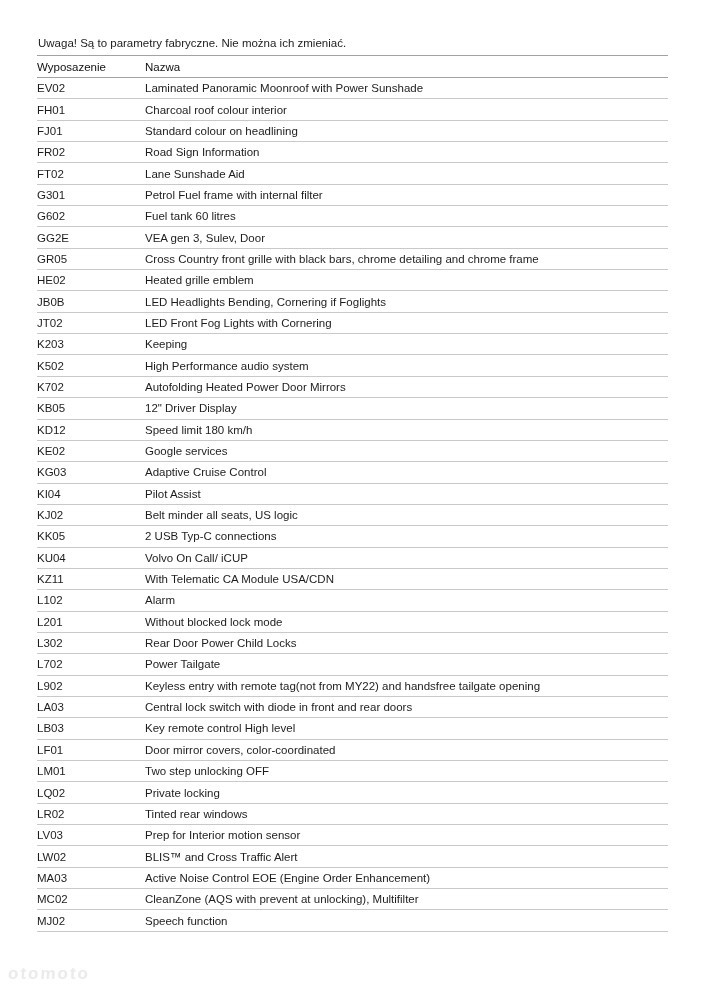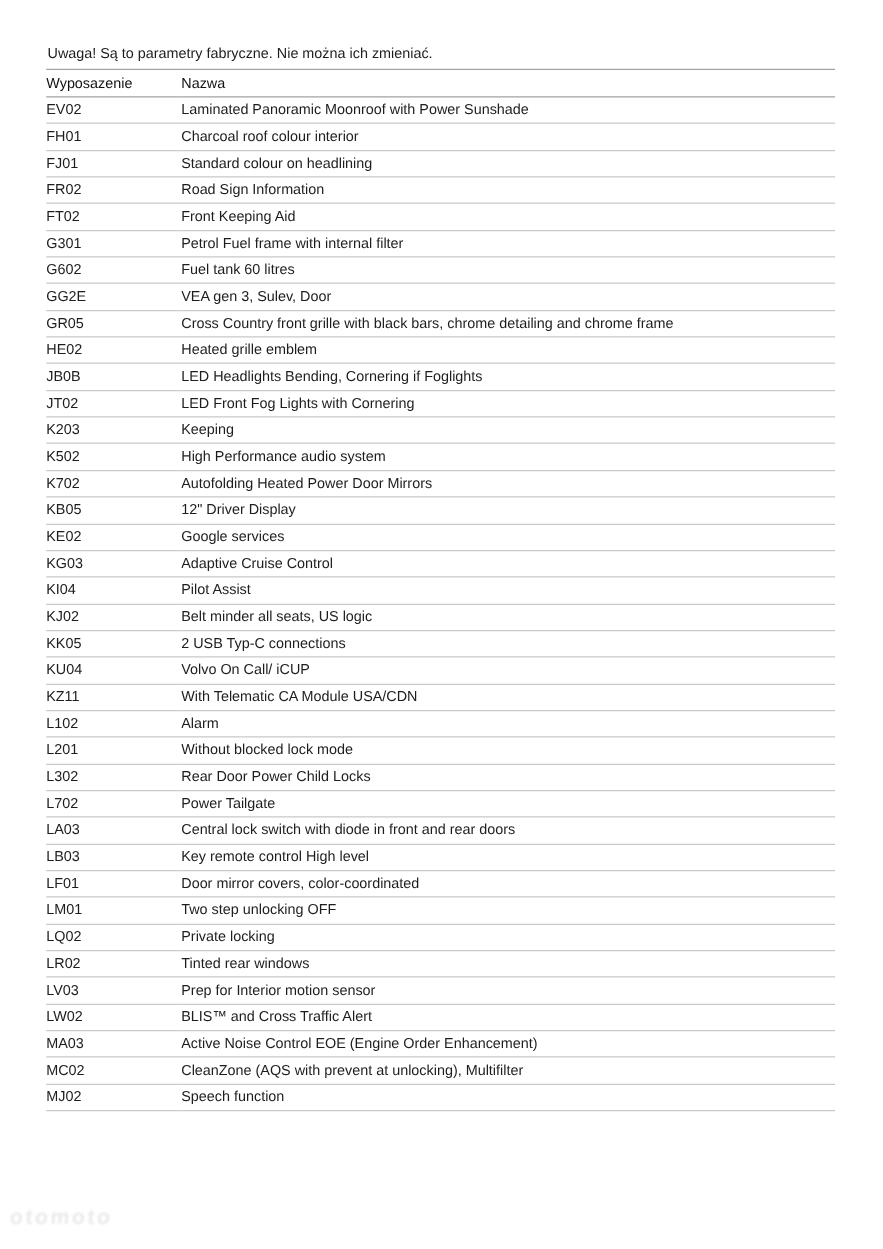--- a/index.html
+++ b/index.html
@@ -102,21 +102,21 @@
         <tr>
           <td>FJ01</td>
           <td>Standard colour on headlining</td>
         </tr>
         <tr>
           <td>FR02</td>
           <td>Road Sign Information</td>
         </tr>
         <tr>
           <td>FT02</td>
-          <td>Front Keeping Aid</td>
+          <td>Lane Sunshade Aid</td>
         </tr>
         <tr>
           <td>G301</td>
           <td>Petrol Fuel frame with internal filter</td>
         </tr>
         <tr>
           <td>G602</td>
           <td>Fuel tank 60 litres</td>
         </tr>
         <tr>
@@ -149,20 +149,24 @@
         </tr>
         <tr>
           <td>K702</td>
           <td>Autofolding Heated Power Door Mirrors</td>
         </tr>
         <tr>
           <td>KB05</td>
           <td>12" Driver Display</td>
         </tr>
         <tr>
+          <td>KD12</td>
+          <td>Speed limit 180 km/h</td>
+        </tr>
+        <tr>
           <td>KE02</td>
           <td>Google services</td>
         </tr>
         <tr>
           <td>KG03</td>
           <td>Adaptive Cruise Control</td>
         </tr>
         <tr>
           <td>KI04</td>
           <td>Pilot Assist</td>
@@ -193,20 +197,24 @@
         </tr>
         <tr>
           <td>L302</td>
           <td>Rear Door Power Child Locks</td>
         </tr>
         <tr>
           <td>L702</td>
           <td>Power Tailgate</td>
         </tr>
         <tr>
+          <td>L902</td>
+          <td>Keyless entry with remote tag(not from MY22) and handsfree tailgate opening</td>
+        </tr>
+        <tr>
           <td>LA03</td>
           <td>Central lock switch with diode in front and rear doors</td>
         </tr>
         <tr>
           <td>LB03</td>
           <td>Key remote control High level</td>
         </tr>
         <tr>
           <td>LF01</td>
           <td>Door mirror covers, color-coordinated</td>

